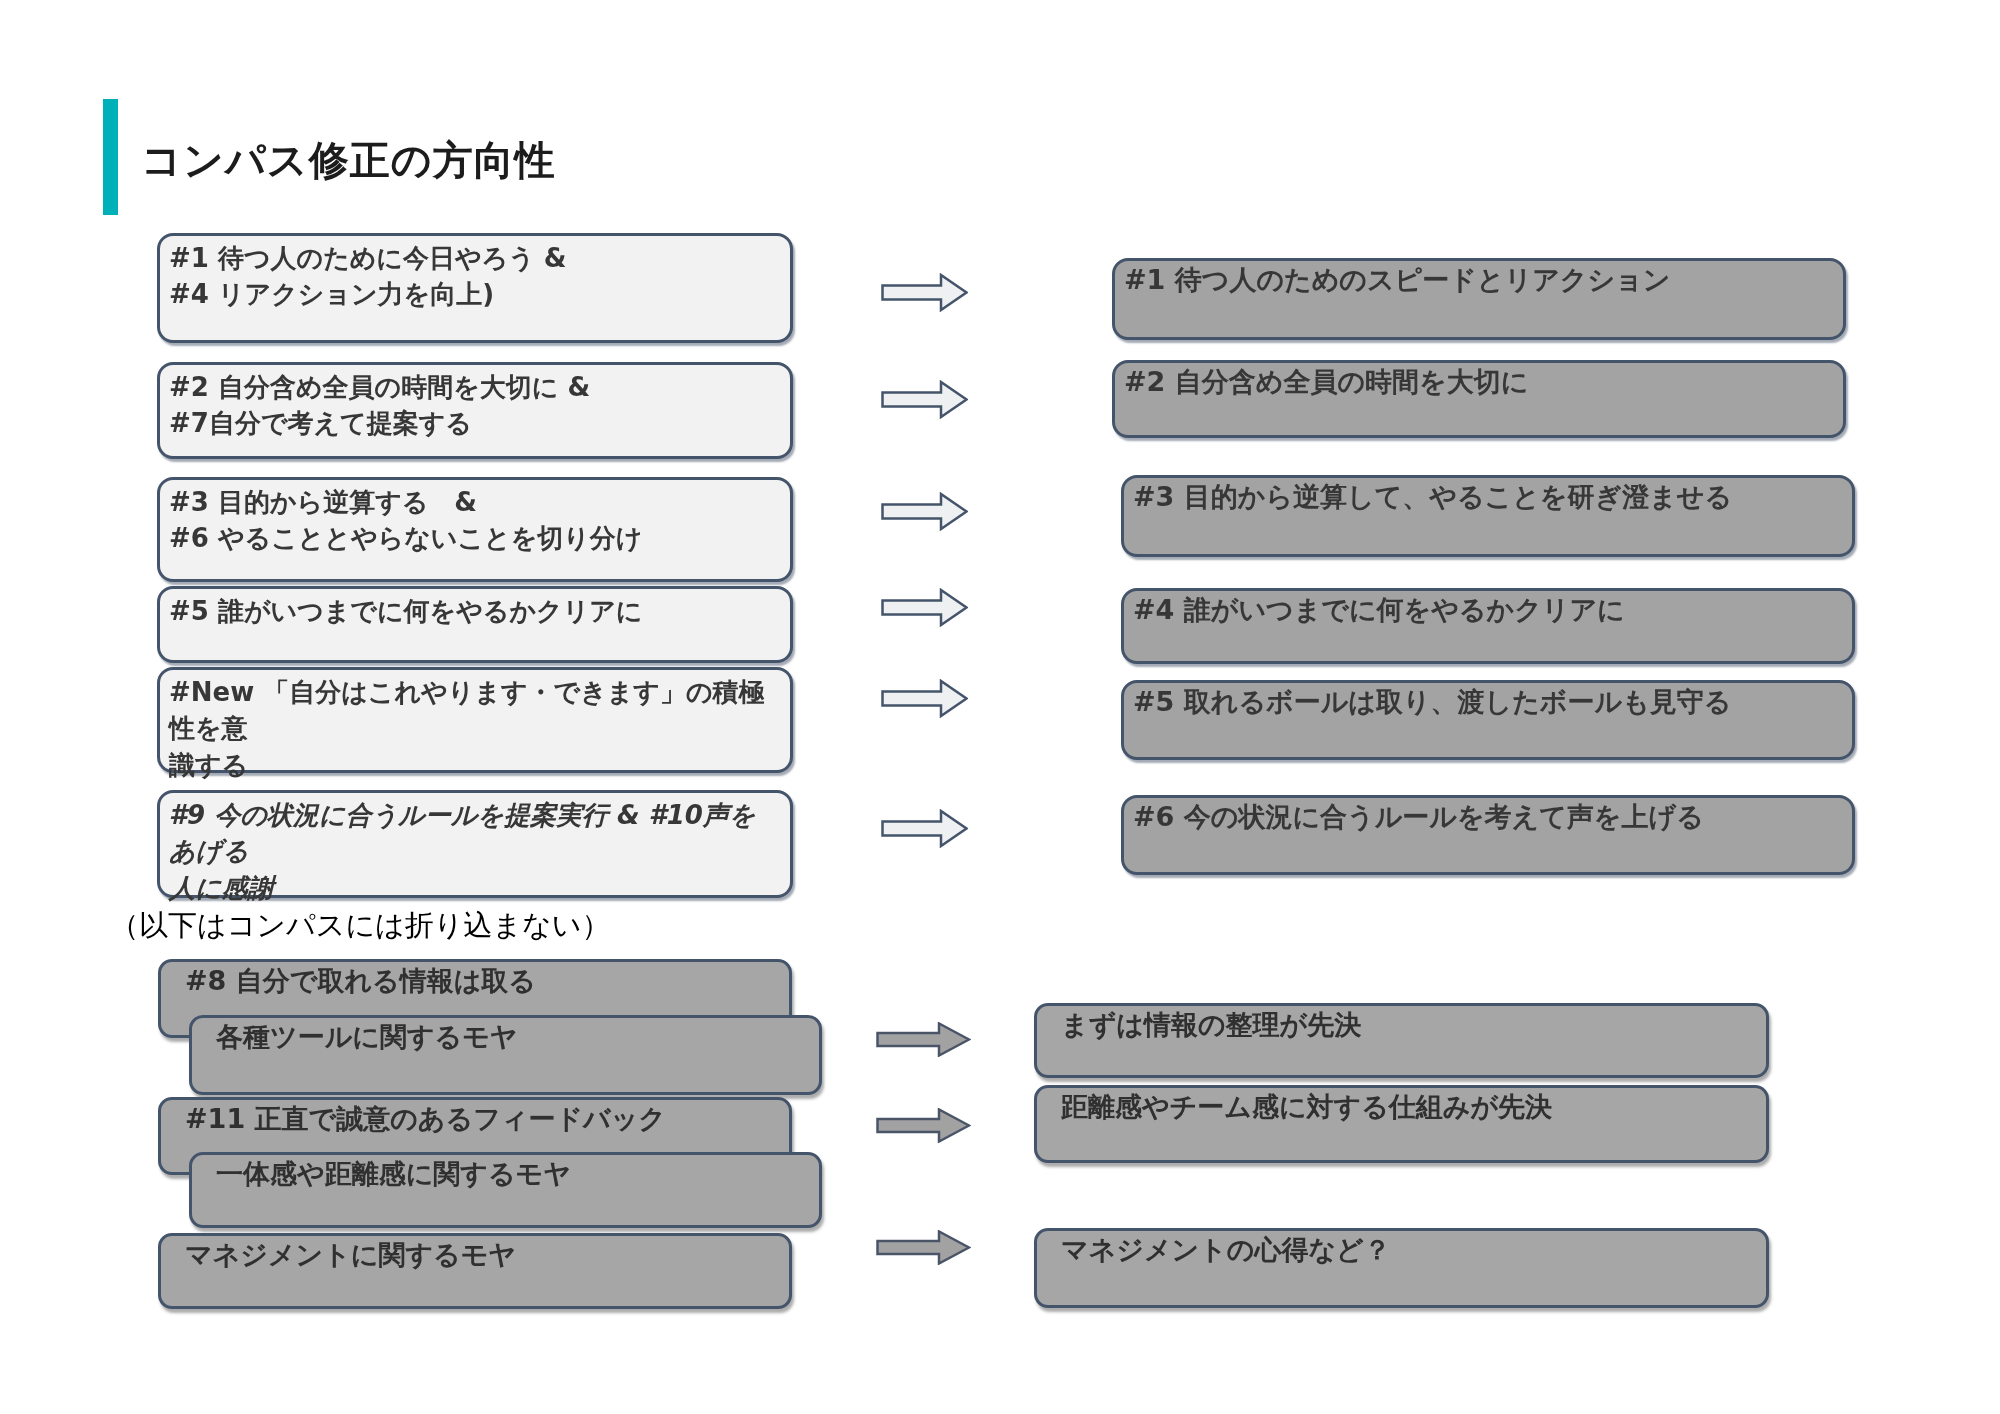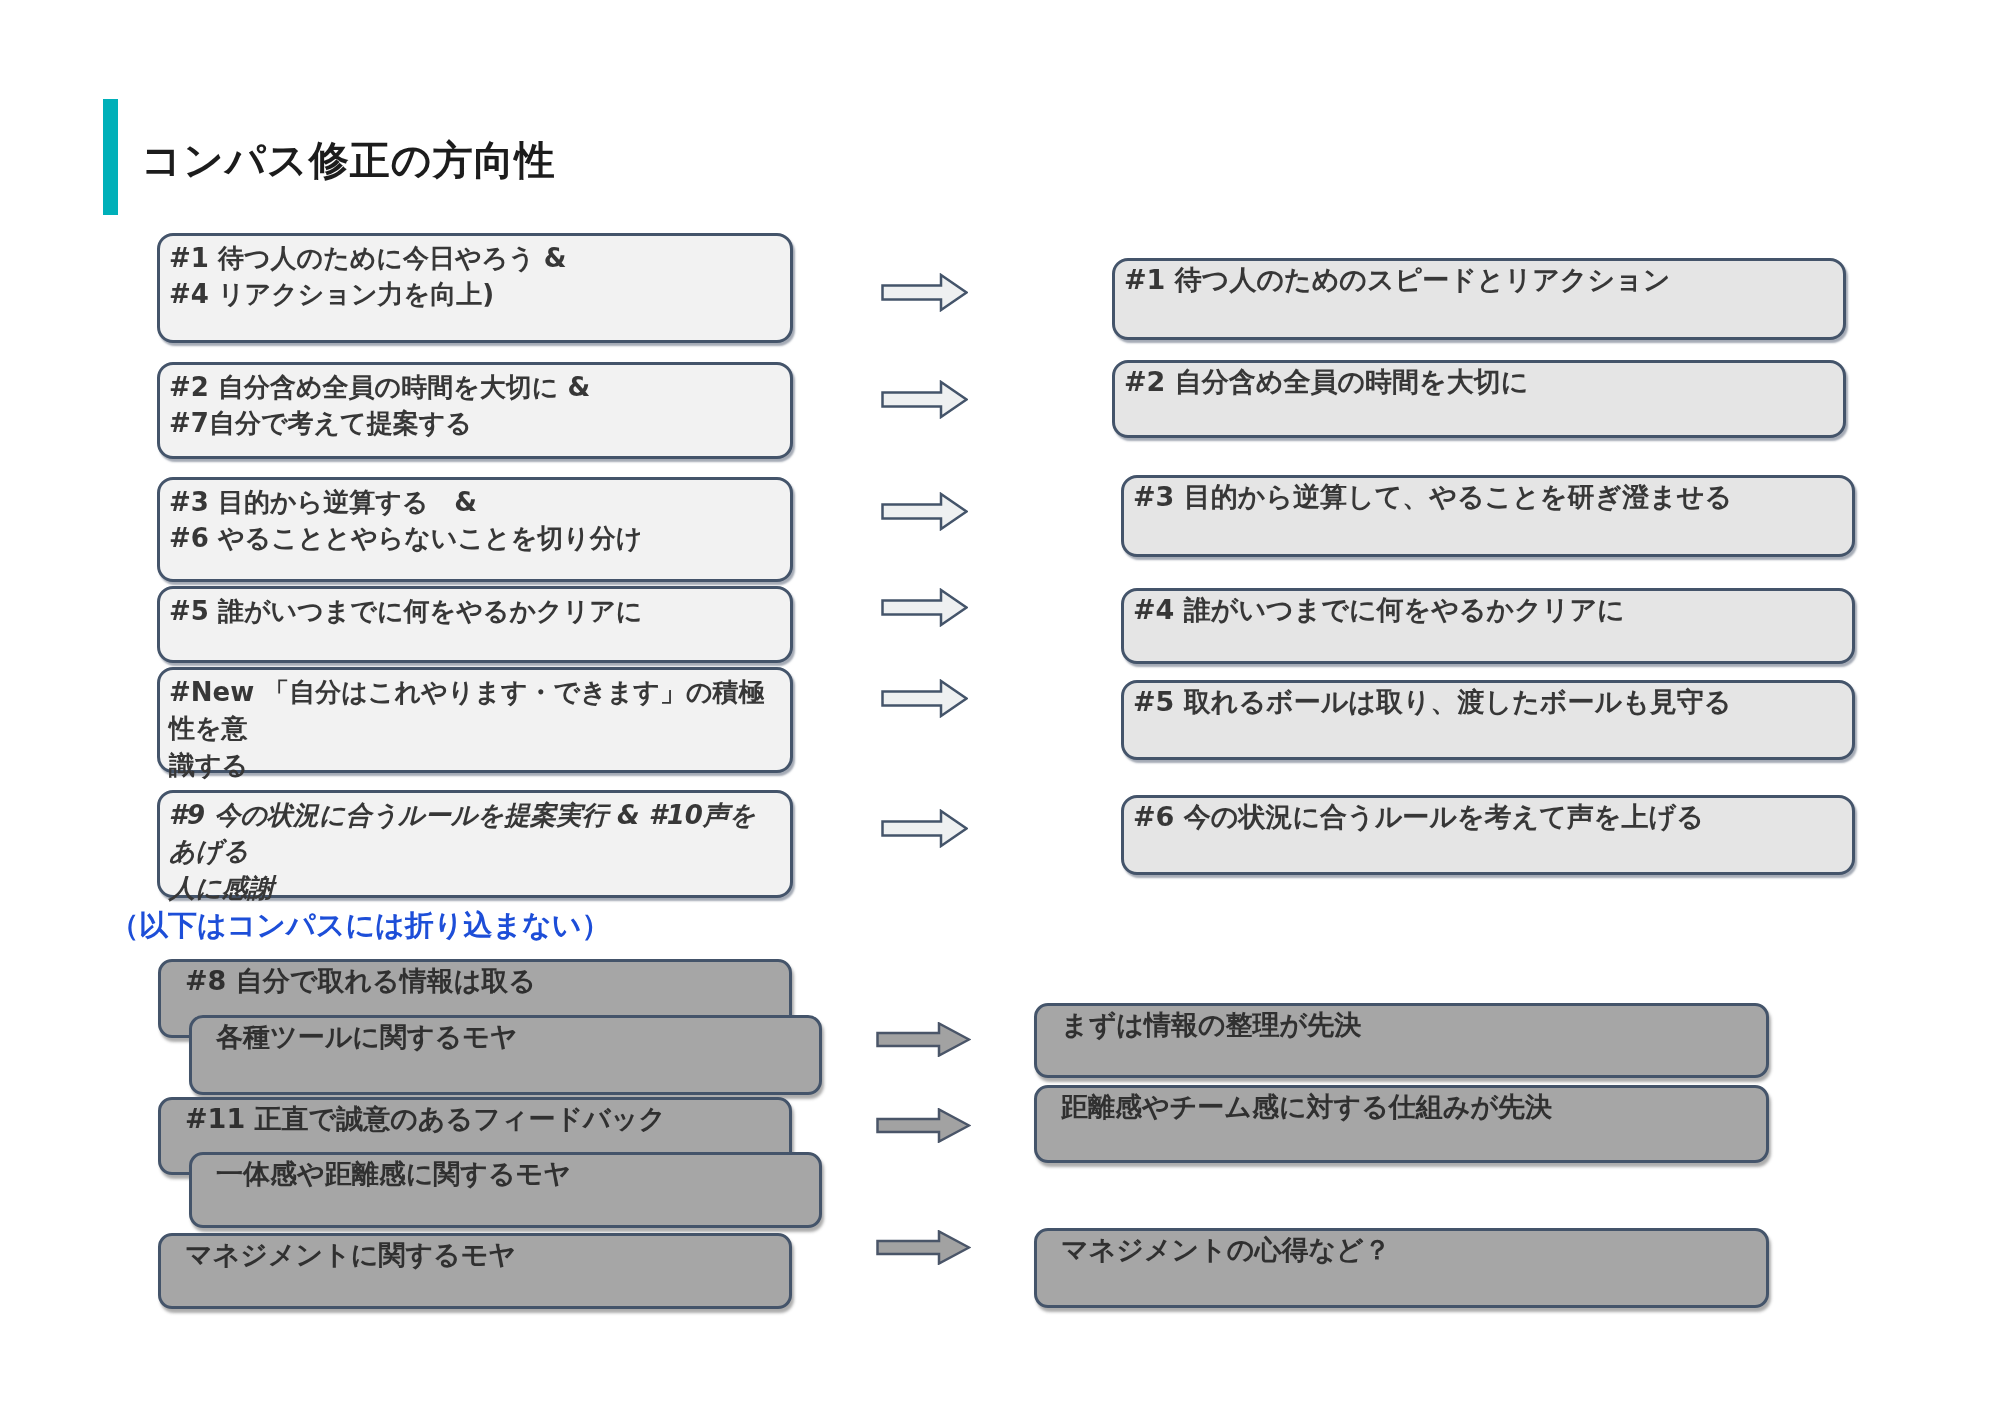--- a/index.html
+++ b/index.html
@@ -8,24 +8,24 @@
     font-family:"DejaVu Sans","Liberation Sans",sans-serif;
   }
   .accent-bar{position:absolute;left:103px;top:99px;width:15px;height:116px;background:#00b0b9;}
   .title{position:absolute;left:141px;top:133px;font-size:40px;font-weight:700;color:#1c1c1c;letter-spacing:1px;white-space:nowrap;}
   .box{
     position:absolute;box-sizing:border-box;border:3px solid #44546a;border-radius:16px;
     display:flex;align-items:flex-start;font-weight:700;color:#373737;
   }
   .box .btxt{white-space:pre-line;line-height:1.4;}
   .light{background:#f2f2f2;box-shadow:2px 3px 2px rgba(89,100,121,0.55);font-size:26px;padding:4px 12px 4px 9px;}
-  .pink{background:#e5e5e5;box-shadow:2px 3px 2px rgba(89,100,121,0.55);font-size:27px;padding:0 12px 0 9px;}
+  .pink{background:#a3a3a3;box-shadow:2px 3px 2px rgba(89,100,121,0.55);font-size:27px;padding:0 12px 0 9px;}
   .gray{background:#a6a6a6;box-shadow:2px 4px 3px rgba(70,70,70,0.45);font-size:27px;padding:0 24px;color:#303030;border-radius:14px;}
   .arrow{position:absolute;line-height:0;}
-  .note{position:absolute;left:110px;top:906px;font-size:29px;font-weight:700;color:#1d4ed8;white-space:nowrap;}
+  .note{position:absolute;left:110px;top:906px;font-size:29px;font-weight:400;color:#000000;white-space:nowrap;}
 </style>
 </head>
 <body>
 
 <div class="slide">
 
   <div class="accent-bar"></div>
   <div class="title">コンパス修正の方向性</div>
 
   <div class="box light" style="left:157px;top:233px;width:636px;height:110px;">

